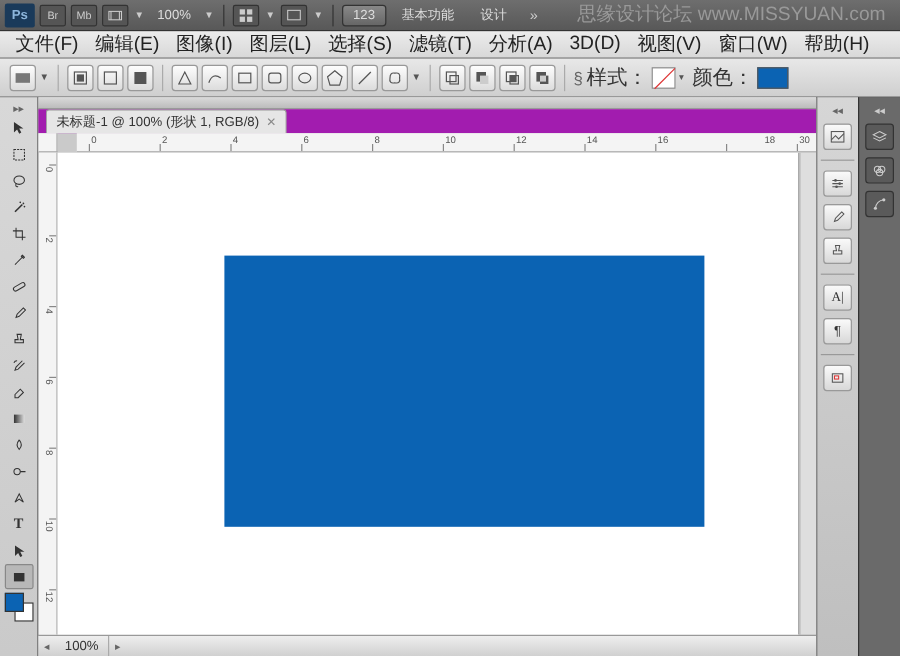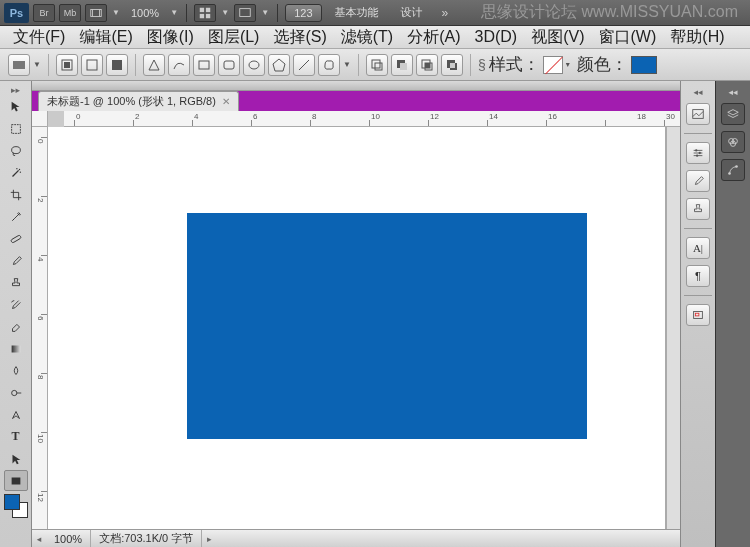--- a/index.html
+++ b/index.html
@@ -395,21 +395,20 @@
           <div class="tick-vy-label" style="top: 366px;">12</div>
         </div>
       <div class="canvas-wrap">
         <div class="shape-rect" id="shape-rect" style="left: 139px; top: 86px; width: 400px; height: 226px; background: rgb(11, 99, 179);"></div>
       </div>
       <div class="vsbar"></div>
     </div>
     <div class="status">
       <div class="sr">◂</div>
       <div class="sbox">100%</div>
-      <div class="sbox" style="flex:0 0 auto">文档:703.1K/0 字节</div>
       <div class="sr">▸</div>
       <div style="flex:1"></div>
     </div>
   </div>
 
   <div class="rightwrap">
     <div class="panel-col">
       <div class="p-expand">◂◂</div>
       <div class="p-icon">
           <svg viewBox="0 0 16 16">

